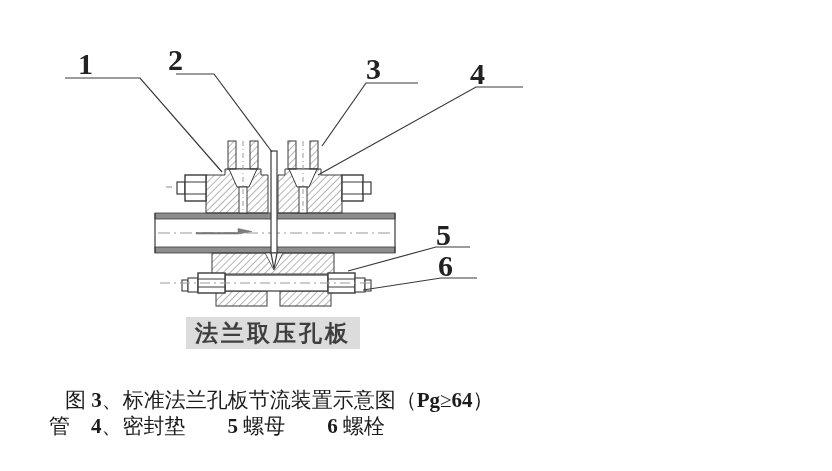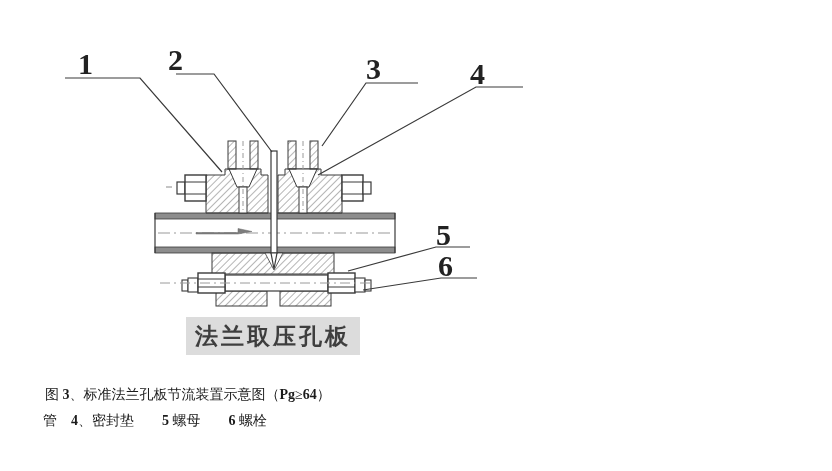--- a/index.html
+++ b/index.html
@@ -2,29 +2,29 @@
 <html><head>
 <meta charset="utf-8">
 <style>
   html,body{margin:0;padding:0;background:#ffffff;}
   .stage{
     position:relative;width:832px;height:471px;background:#ffffff;overflow:hidden;
     font-family:"Liberation Serif","DejaVu Serif",serif;color:#1b1b1b;
   }
   .stage svg{position:absolute;left:0;top:0;}
   .caption-plate{
-    position:absolute;left:186px;top:317px;width:174px;height:38px;
+    position:absolute;left:186px;top:317px;width:174px;height:32px;
     background:#dcdcdc;display:flex;align-items:center;justify-content:center;
   }
   .caption-plate span{
     font-family:"Liberation Sans","DejaVu Sans",sans-serif;
     font-weight:700;font-size:23px;letter-spacing:3px;color:#3e3e3e;white-space:nowrap;
   }
   .footer-line{
-    position:absolute;font-size:14px;line-height:1.35;white-space:nowrap;color:#1b1b1b;
+    position:absolute;font-size:21px;line-height:1.35;white-space:nowrap;color:#1b1b1b;margin-left:20px;
   }
   .footer-line b{font-weight:700;}
   .svg-label{
     font-family:"Liberation Serif","DejaVu Serif",serif;
     font-weight:700;font-size:30px;fill:#222222;
   }
 </style>
 </head>
 <body>
 
@@ -127,17 +127,17 @@
 
   <div class="caption-plate">
     <span>法兰取压孔板</span>
   </div>
 
   <div class="footer-line" style="left:45px;top:386px">
     <span>图 </span><b>3</b><span>、标准法兰孔板节流装置示意图（</span><b>Pg</b><span>≥</span><b>64</b><span>）</span>
   </div>
 
 
-  <div class="footer-line" style="left:43px;top:412px">
+  <div class="footer-line" style="left:29px;top:412px">
     <span>管　</span><b>4</b><span>、密封垫　　</span><b>5</b><span> 螺母　　</span><b>6</b><span> 螺栓</span>
   </div>
 
 </div>
 
 </body></html>

